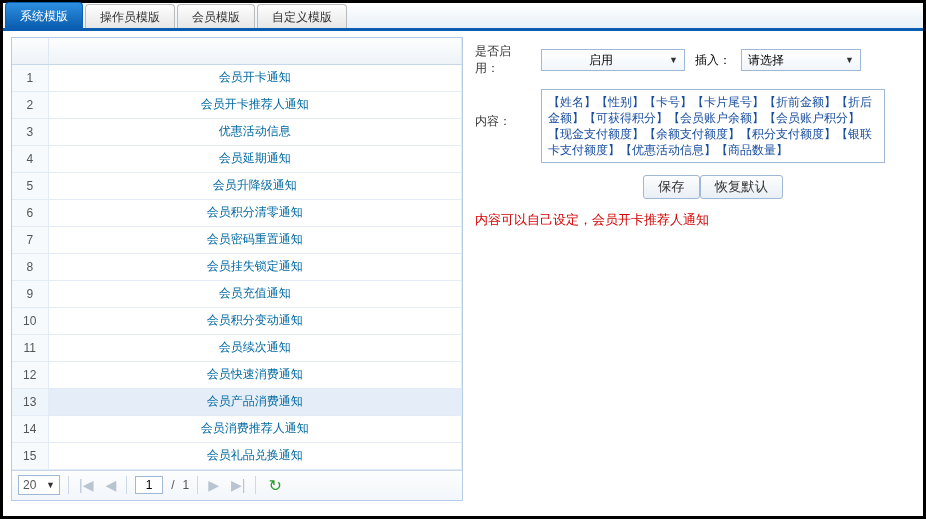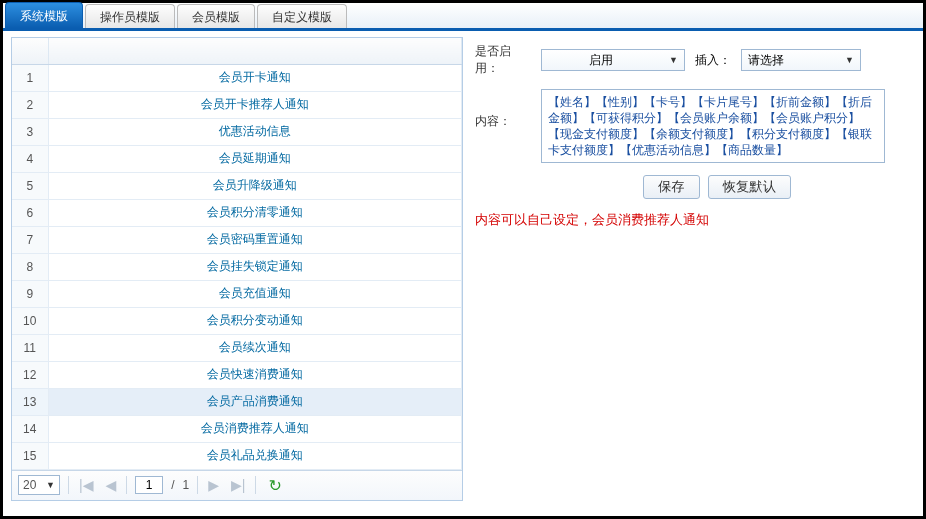--- a/index.html
+++ b/index.html
@@ -26,21 +26,21 @@
     .pager .caret { font-size: 9px; color:#333; }
     .right-panel { flex: 1; }
     .form-row { display: flex; align-items: center; padding: 6px 4px; gap: 10px; }
     .form-label { width: 56px; color: #333; text-align: left; }
     .title-val { color: #333; }
     .select { display: inline-flex; align-items: center; justify-content: space-between; height: 22px; border: 1px solid #9fb8d3; background: linear-gradient(#fff,#f1f6fb); padding: 0 6px; cursor: pointer; }
     .select .caret { font-size: 9px; color:#333; margin-left: 8px; }
     .sel-enable { width: 144px; padding-left: 47px; }
     .sel-insert { width: 120px; }
     .textarea-wrap { border: 1px solid #9fb8d3; width: 344px; height: 74px; padding: 4px 6px; overflow-y: scroll; color: #1a4fa0; line-height: 16px; background:#fff; }
-    .btn-row { padding: 6px 4px; display: flex; gap: 8px; margin-left: 168px; }
+    .btn-row { padding: 6px 4px; display: flex; margin-left: 168px; }
     .btn { height: 24px; padding: 0 14px; border: 1px solid #9fb8d3; background: linear-gradient(#fdfdfd,#e9eff6); border-radius: 3px; cursor: pointer; color: #333; }
     .note { color: #d40000; padding: 6px 4px; font-size: 13px; }
     .insert-lbl { }
   </style>
 </head>
 <body>
 
 <div class="outer">
   <div class="tabbar">
     <div class="tab active">系统模版</div>
@@ -156,16 +156,16 @@
         </span>
       </div>
       <div class="form-row" style="align-items:flex-start">
         <span class="form-label" style="padding-top:24px">内容：</span>
         <div class="textarea-wrap">【姓名】【性别】【卡号】【卡片尾号】【折前金额】【折后金额】【可获得积分】【会员账户余额】【会员账户积分】【现金支付额度】【余额支付额度】【积分支付额度】【银联卡支付额度】【优惠活动信息】【商品数量】</div>
       </div>
       <div class="btn-row">
         <button class="btn">保存</button>
         <button class="btn">恢复默认</button>
       </div>
-      <div class="note">内容可以自己设定，会员消费推荐人通知</div>
+      <div class="note">内容可以自己设定，会员开卡推荐人通知</div>
     </div>
   </div>
 </div>
 
 </body></html>

